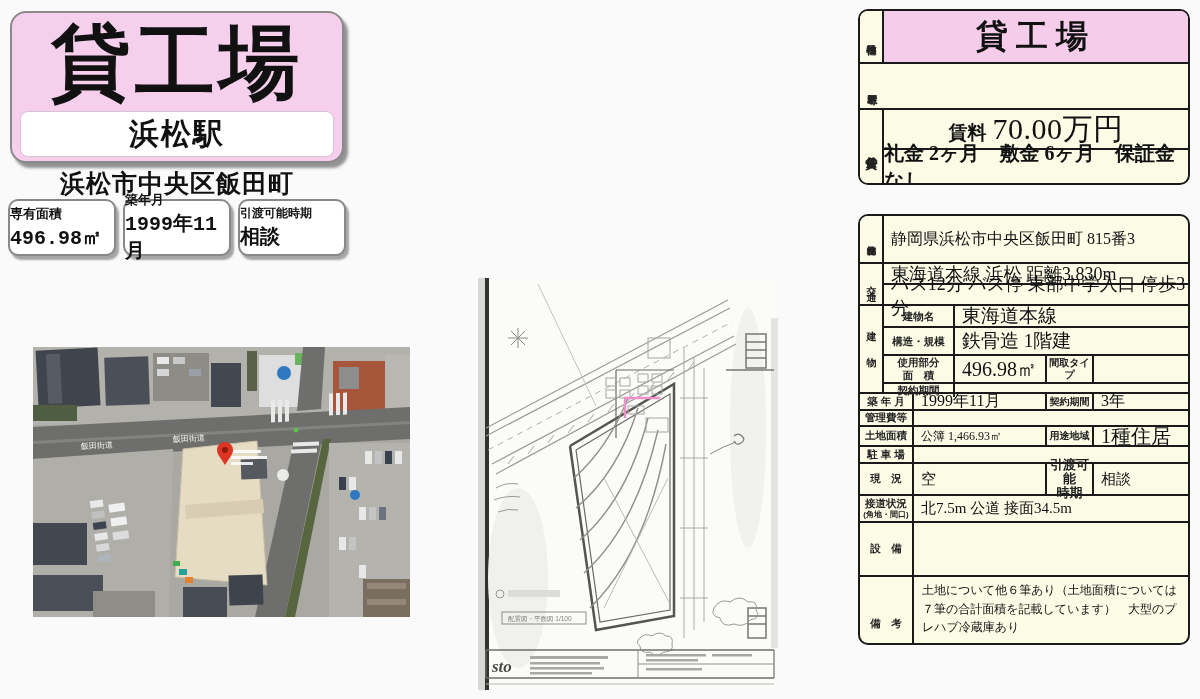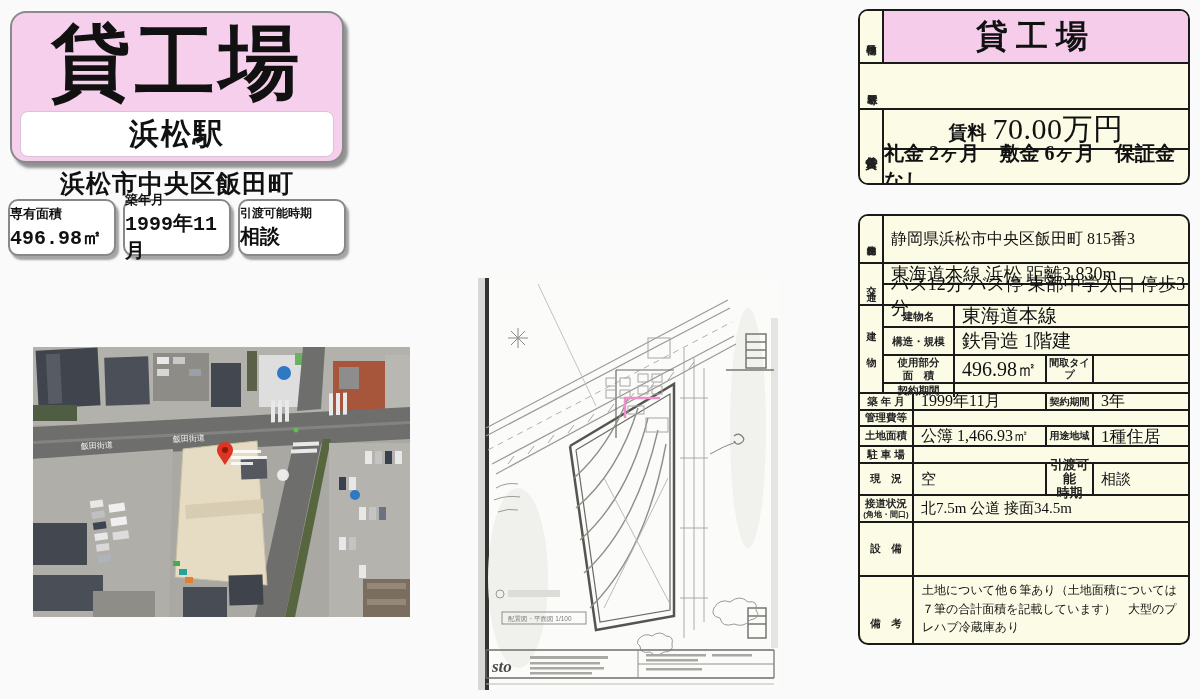--- a/index.html
+++ b/index.html
@@ -426,23 +426,23 @@
       <div class="cell val" style="font-size:16px">3年</div>
     </div>
 
     <div class="row" style="height:16px">
       <div class="cell hlab">管理費等</div>
       <div class="cell val"></div>
     </div>
 
     <div class="row" style="height:20px">
       <div class="cell hlab">土地面積</div>
-      <div class="cell val" style="flex:0 0 133px; font-size:16px">公簿 1,466.93㎡</div>
+      <div class="cell val" style="flex:0 0 133px; font-size:12px">公簿 1,466.93㎡</div>
       <div class="cell mlab">用途地域</div>
-      <div class="cell val" style="font-size:17px">1種住居</div>
+      <div class="cell val" style="font-size:20px">1種住居</div>
     </div>
 
     <div class="row" style="height:17px">
       <div class="cell hlab">駐 車 場</div>
       <div class="cell val"></div>
     </div>
 
     <div class="row" style="height:32px">
       <div class="cell hlab">現　況</div>
       <div class="cell val" style="flex:0 0 133px; font-size:15px">空</div>

